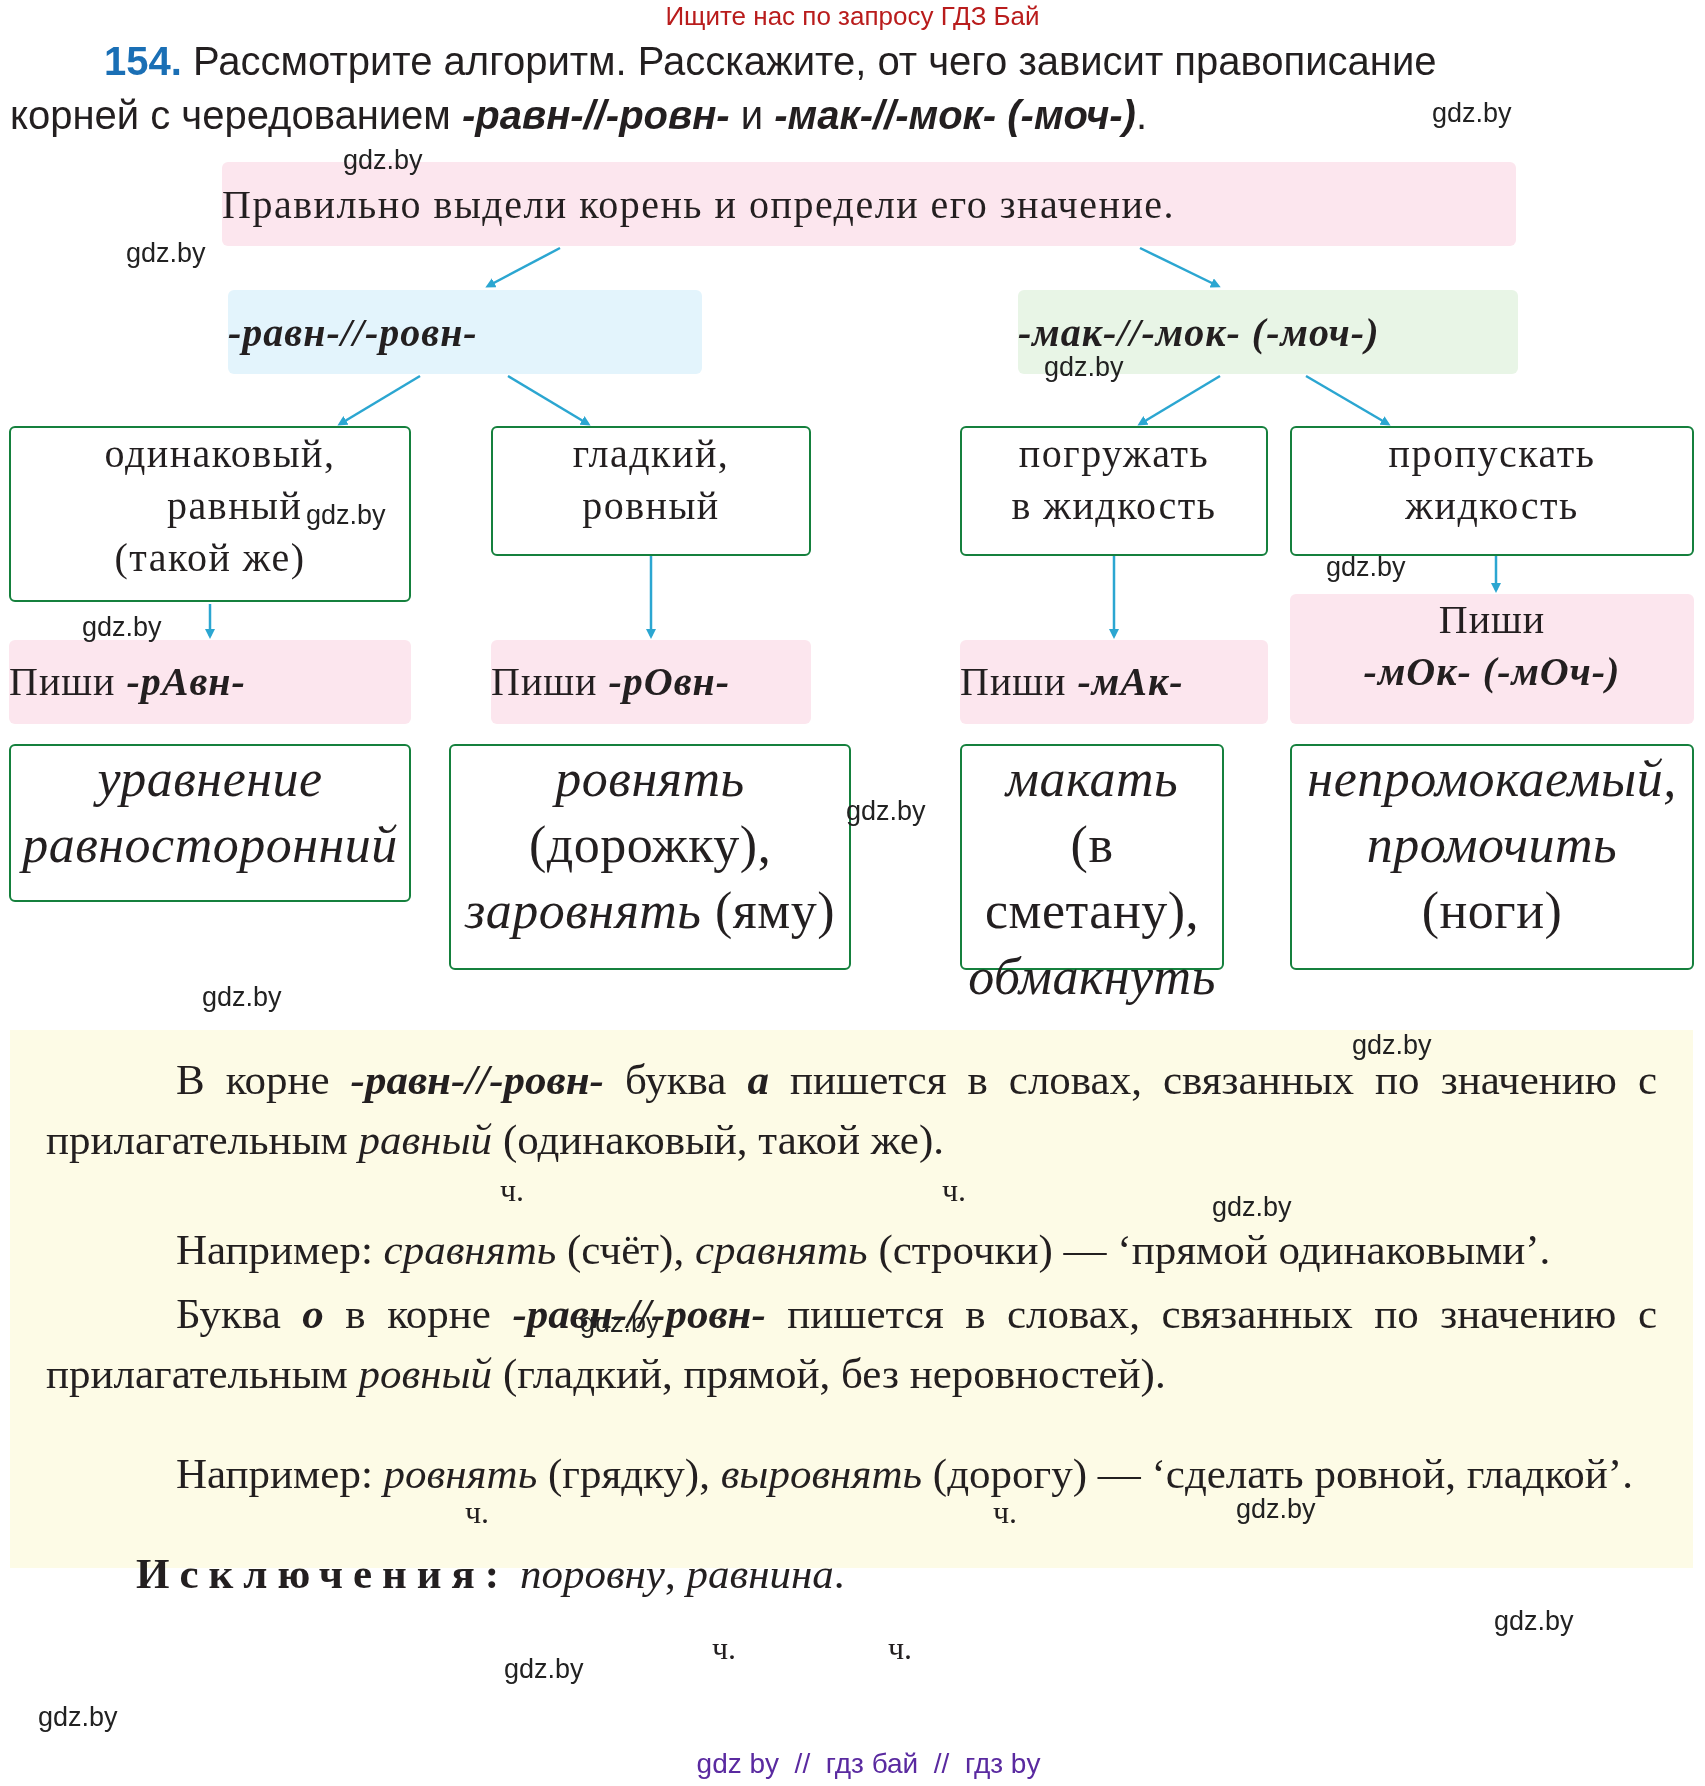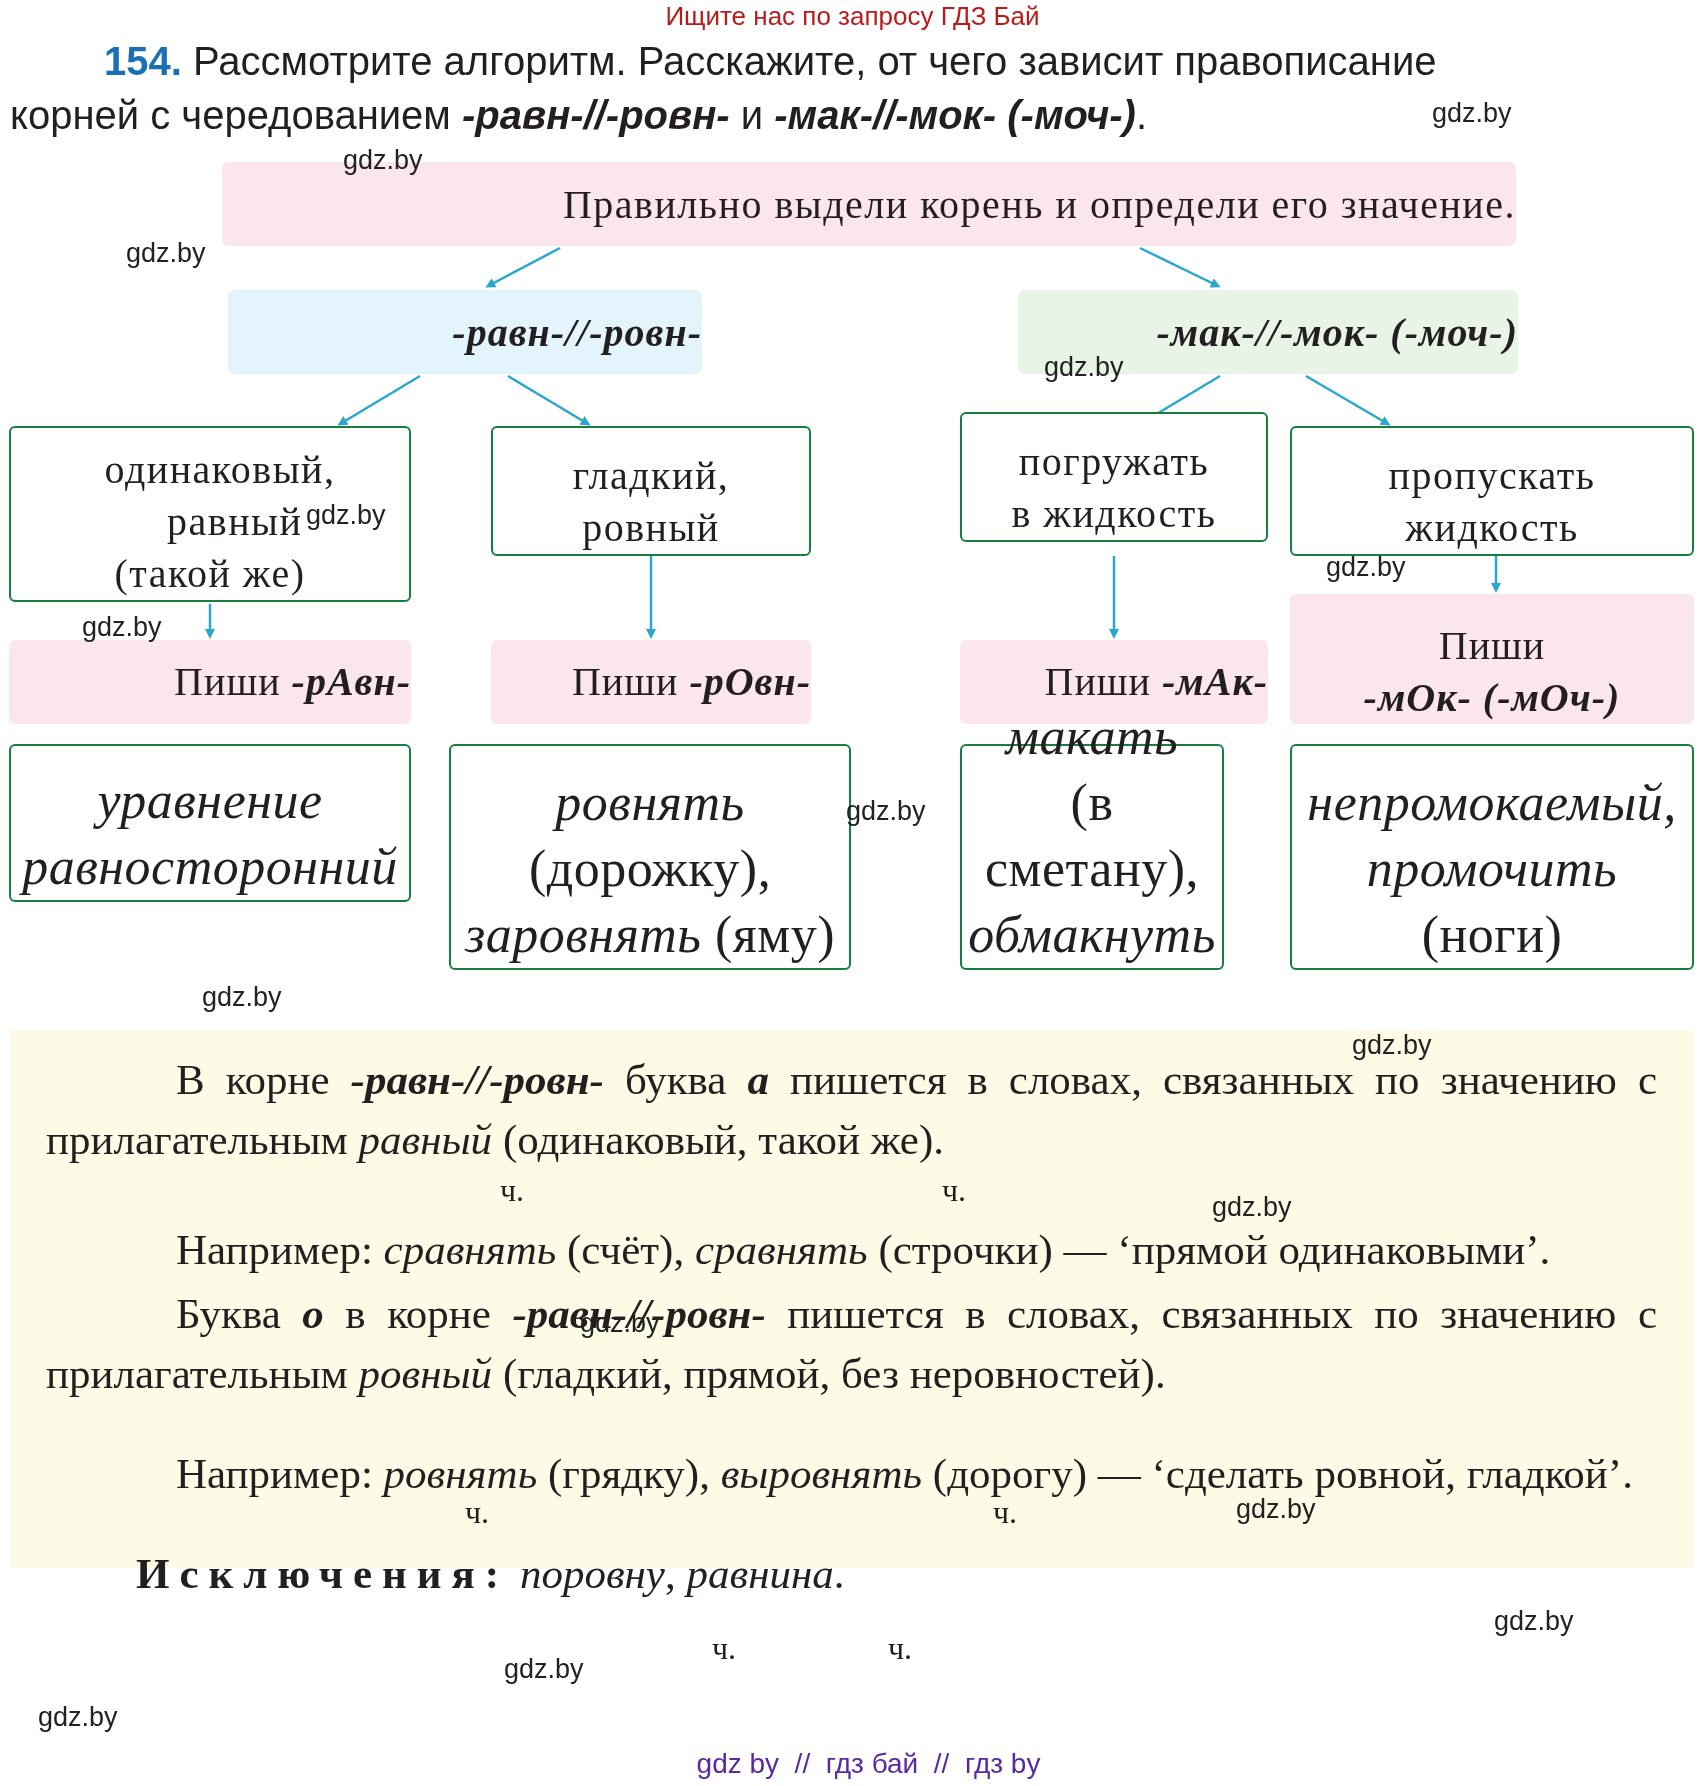--- a/index.html
+++ b/index.html
@@ -10,21 +10,21 @@
   .serif { font-family:"Liberation Serif", serif; }
 
   .promo { top:0; left:0; width:1705px; text-align:center; color:#b91c1c; font-size:26px; line-height:32px; }
   .task { left:10px; top:34px; width:1690px; font-size:40px; line-height:54px; color:#231f20; }
   .task .num { color:#1a6fb5; font-weight:bold; }
   .task .line1 { padding-left:94px; }
   .task b i { font-weight:bold; font-style:italic; }
 
   .wm { font-family:"Liberation Sans", sans-serif; font-size:27px; color:#222; line-height:30px; }
 
-  .box { box-sizing:border-box; display:flex; align-items:center; justify-content:flex-end; text-align:center; font-family:"Liberation Serif", serif; }
+  .box { box-sizing:border-box; display:flex; align-items:center; justify-content:flex-start; text-align:center; font-family:"Liberation Serif", serif; }
   .pink { background:#fce6ee; border-radius:6px; }
   .blue { background:#e3f4fc; border-radius:6px; }
   .green { background:#e8f5e6; border-radius:6px; }
   .outline { border:2px solid #15803d; border-radius:6px; background:#fff; }
   .rootlbl { font-style:italic; font-weight:bold; font-size:40px; letter-spacing:1px; }
   .meaning { font-size:40px; line-height:52px; letter-spacing:1.5px; }
   .write { font-size:40px; line-height:52px; letter-spacing:1px; }
   .write i { font-weight:bold; }
   .ex { font-size:52px; line-height:66px; letter-spacing:0.5px; }
   .ex i { font-style:italic; }
@@ -83,21 +83,21 @@
 
 <div class="abs box outline meaning" style="left:9px;top:426px;width:402px;height:176px;flex-direction:column;">
   <div style="padding-left:20px;">одинаковый,</div>
   <div style="padding-left:40px;align-self:flex-start;margin-left:116px;">равный</div>
   <div>(такой же)</div>
 </div>
 <div class="abs box outline meaning" style="left:491px;top:426px;width:320px;height:130px;flex-direction:column;">
   <div>гладкий,</div>
   <div>ровный</div>
 </div>
-<div class="abs box outline meaning" style="left:960px;top:412px;width:308px;height:130px;flex-direction:column;">
+<div class="abs box outline meaning" style="left:960px;top:426px;width:308px;height:130px;flex-direction:column;">
   <div>погружать</div>
   <div>в жидкость</div>
 </div>
 <div class="abs box outline meaning" style="left:1290px;top:426px;width:404px;height:130px;flex-direction:column;">
   <div>пропускать</div>
   <div>жидкость</div>
 </div>
 
 <div class="abs box pink write" style="left:9px;top:640px;width:402px;height:84px;">
   <span>Пиши </span>&nbsp;<i>-рАвн-</i>

